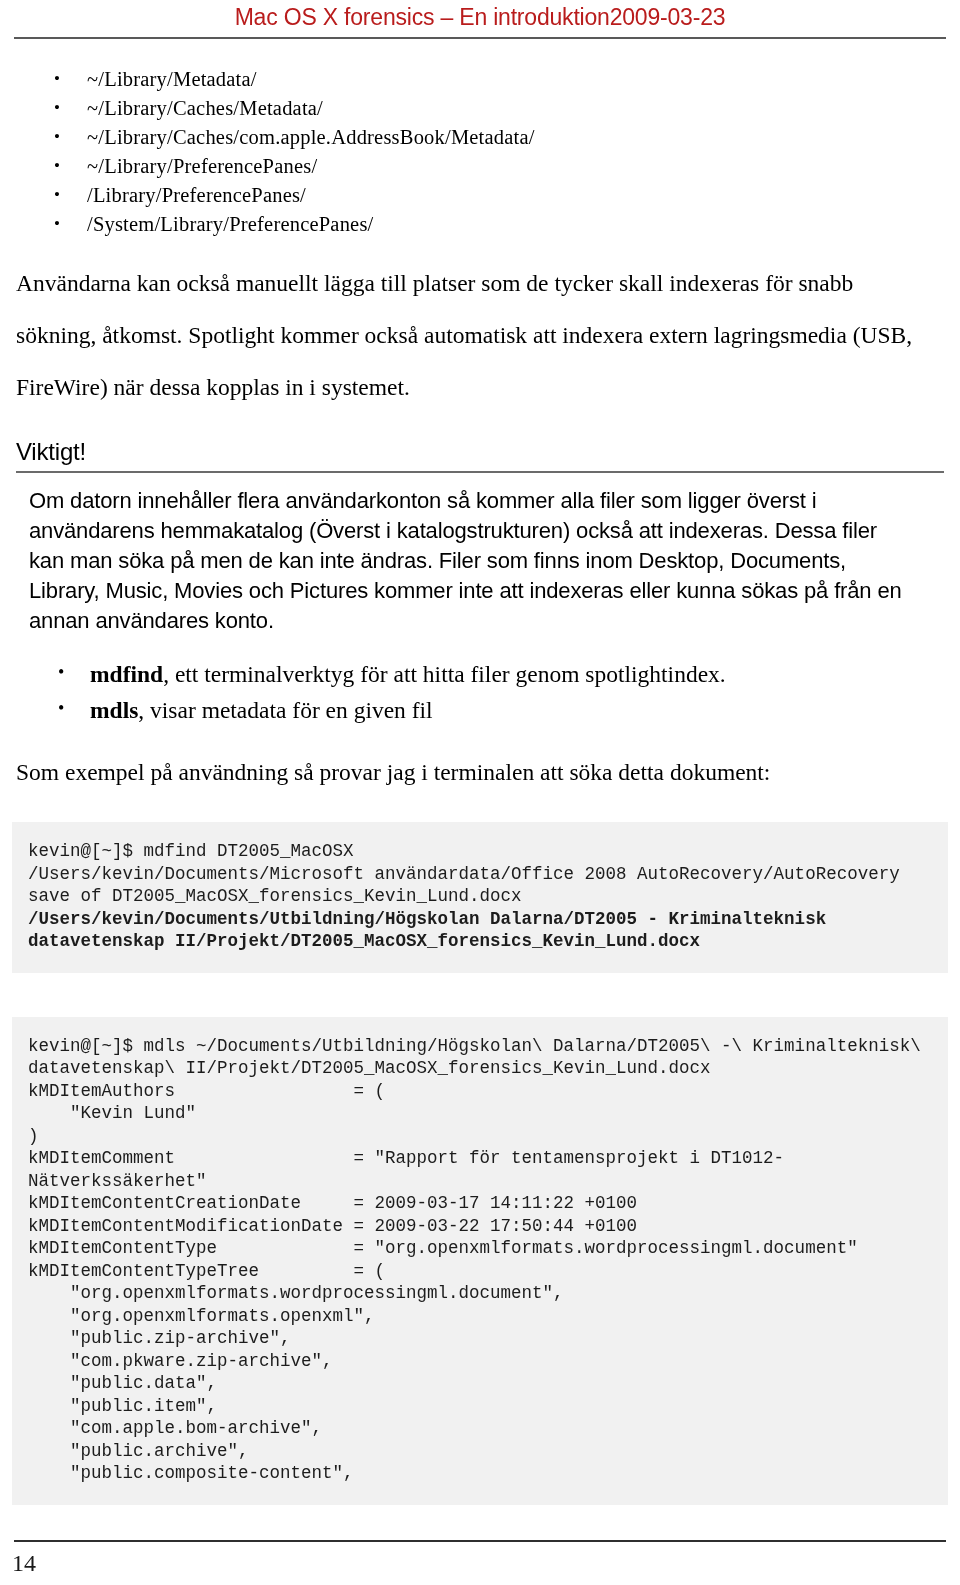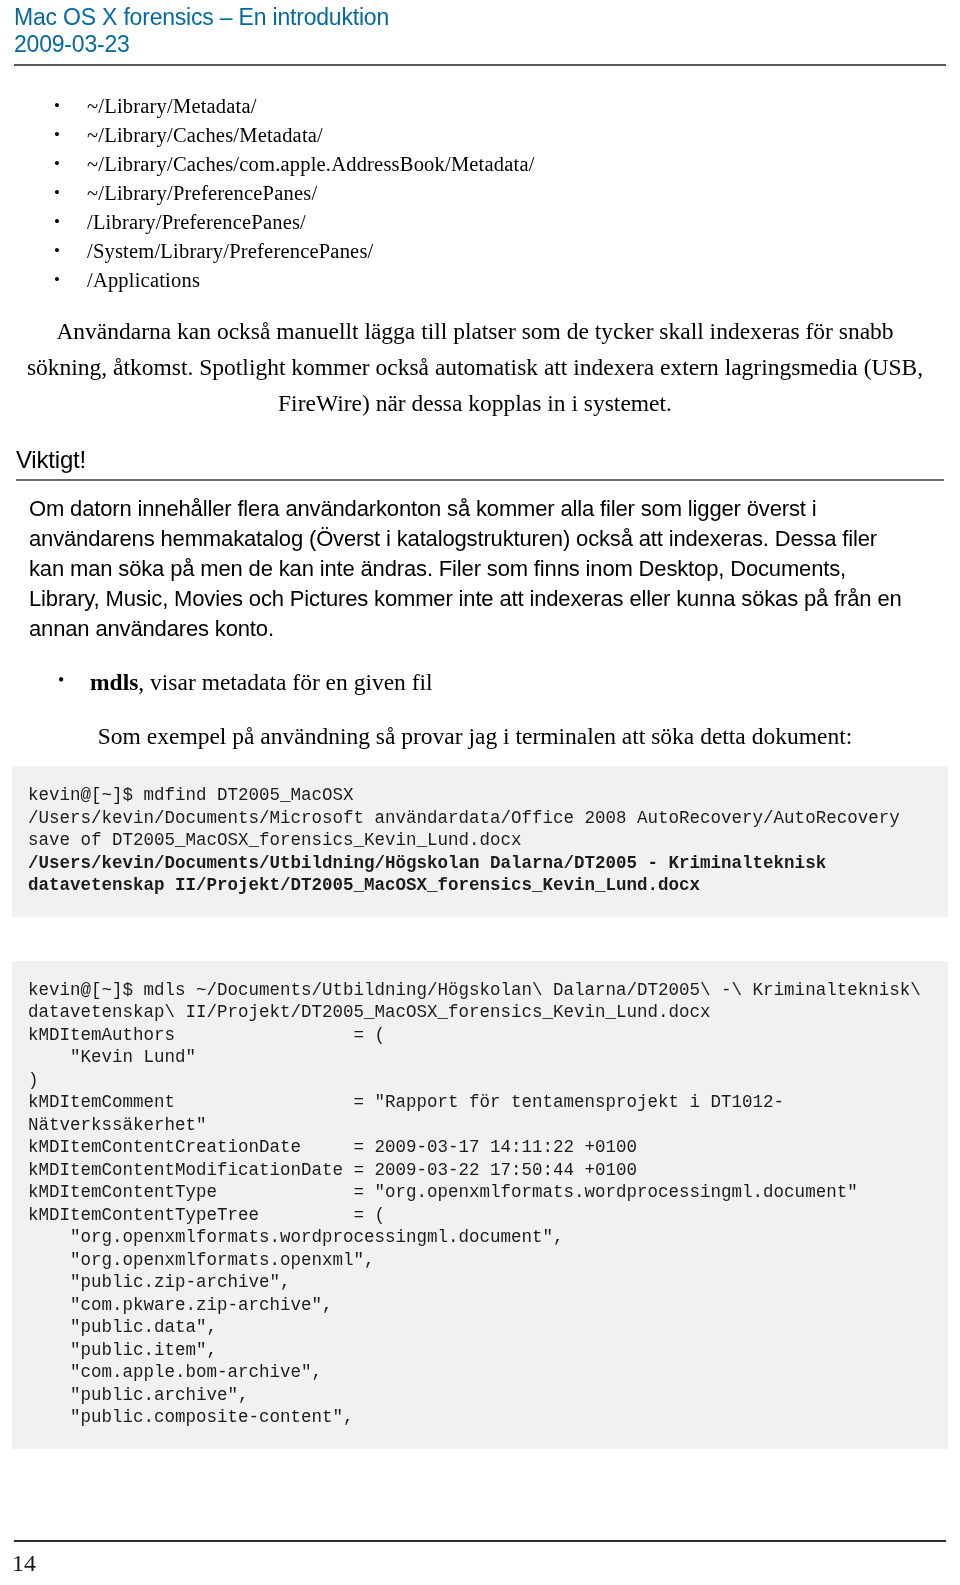--- a/index.html
+++ b/index.html
@@ -20,28 +20,27 @@
     position: relative;
     width: 960px;
     height: 1585px;
     box-sizing: border-box;
     padding: 0 12px;
   }
 
   
   .page-header {
     display: flex;
-    justify-content: space-between;
+    justify-content: center;
     align-items: baseline;
     font-family: "Liberation Sans", sans-serif;
     font-size: 23px;
     letter-spacing: -0.2px;
     padding: 4px 2px 6px 2px;
-    color: #0369a1;
-    flex-direction: column;
+    color: #b91c1c;
   }
   .header-title { white-space: nowrap; }
   .header-date { white-space: nowrap; }
   .header-rule {
     height: 2px;
     background: #595959;
     margin: 0 2px 0 2px;
   }
 
   
@@ -65,24 +64,24 @@
     left: 42px;
     top: -1px;
     font-family: "Liberation Serif", serif;
     font-size: 17px;
   }
 
   
   .body-text {
     font-family: "Liberation Serif", serif;
     font-size: 23.5px;
-    line-height: 36px;
+    line-height: 52px;
     margin: 18px 0 0 0;
     padding: 0 14px 0 4px;
-    text-align: center;
+    text-align: left;
   }
 
   
   .notice {
     margin-top: 24px;
     padding: 0 4px;
   }
   .notice-heading {
     font-family: "Liberation Sans", sans-serif;
     font-weight: normal;
@@ -137,21 +136,21 @@
     color: #1c1c1c;
     padding: 18px 16px 20px 16px;
     margin: 0;
     white-space: pre-wrap;
     word-break: break-word;
     letter-spacing: 0px;
   }
   .code-block .ln { display: block; min-height: 22.5px; }
   .code-block .ln.b { font-weight: bold; }
 
-  #code-mdfind { margin-top: 12px; }
+  #code-mdfind { margin-top: 24px; }
   #code-mdls { margin-top: 44px; }
 
   
   .page-footer {
     position: absolute;
     left: 12px;
     right: 12px;
     bottom: 8px;
   }
   .footer-rule {
@@ -178,33 +177,33 @@
   </div>
   <div class="header-rule"></div>
 
   <ul class="mono-list" id="path-list">
       <li>~/Library/Metadata/</li>
       <li>~/Library/Caches/Metadata/</li>
       <li>~/Library/Caches/com.apple.AddressBook/Metadata/</li>
       <li>~/Library/PreferencePanes/</li>
       <li>/Library/PreferencePanes/</li>
       <li>/System/Library/PreferencePanes/</li>
-      <li>/Applications</li>
     </ul>
 
   <p class="body-text">Användarna kan också manuellt lägga till platser som de tycker skall indexeras för snabb sökning, åtkomst. Spotlight kommer också automatisk att indexera extern lagringsmedia (USB, FireWire) när dessa kopplas in i systemet.</p>
 
   <div class="notice">
     <div class="notice-heading">Viktigt!</div>
     <div class="notice-rule"></div>
     <p class="notice-text">Om datorn innehåller flera användarkonton så kommer alla filer som ligger överst i användarens hemmakatalog (Överst i katalogstrukturen) också att indexeras. Dessa filer kan man söka på men de kan inte ändras. Filer som finns inom Desktop, Documents, Library, Music, Movies och Pictures kommer inte att indexeras eller kunna sökas på från en annan användares konto.</p>
   </div>
 
 
   <ul class="serif-list" id="tool-list">
+      <li><b>mdfind</b><span>, ett terminalverktyg för att hitta filer genom spotlightindex.</span></li>
       <li><b>mdls</b><span>, visar metadata för en given fil</span></li>
     </ul>
 
   <p class="body-text">Som exempel på användning så provar jag i terminalen att söka detta dokument:</p>
 
   <pre class="code-block" id="code-mdfind"><span class="ln">kevin@[~]$ mdfind DT2005_MacOSX</span><span class="ln">/Users/kevin/Documents/Microsoft användardata/Office 2008 AutoRecovery/AutoRecovery save of DT2005_MacOSX_forensics_Kevin_Lund.docx</span><span class="ln b">/Users/kevin/Documents/Utbildning/Högskolan Dalarna/DT2005 - Kriminalteknisk datavetenskap II/Projekt/DT2005_MacOSX_forensics_Kevin_Lund.docx</span></pre>
 
   <pre class="code-block" id="code-mdls"><span class="ln">kevin@[~]$ mdls ~/Documents/Utbildning/Högskolan\ Dalarna/DT2005\ -\ Kriminalteknisk\ datavetenskap\ II/Projekt/DT2005_MacOSX_forensics_Kevin_Lund.docx</span><span class="ln">kMDItemAuthors                 = (</span><span class="ln">    "Kevin Lund"</span><span class="ln">)</span><span class="ln">kMDItemComment                 = "Rapport för tentamensprojekt i DT1012-Nätverkssäkerhet"</span><span class="ln">kMDItemContentCreationDate     = 2009-03-17 14:11:22 +0100</span><span class="ln">kMDItemContentModificationDate = 2009-03-22 17:50:44 +0100</span><span class="ln">kMDItemContentType             = "org.openxmlformats.wordprocessingml.document"</span><span class="ln">kMDItemContentTypeTree         = (</span><span class="ln">    "org.openxmlformats.wordprocessingml.document",</span><span class="ln">    "org.openxmlformats.openxml",</span><span class="ln">    "public.zip-archive",</span><span class="ln">    "com.pkware.zip-archive",</span><span class="ln">    "public.data",</span><span class="ln">    "public.item",</span><span class="ln">    "com.apple.bom-archive",</span><span class="ln">    "public.archive",</span><span class="ln">    "public.composite-content",</span></pre>
 
   <div class="page-footer">

